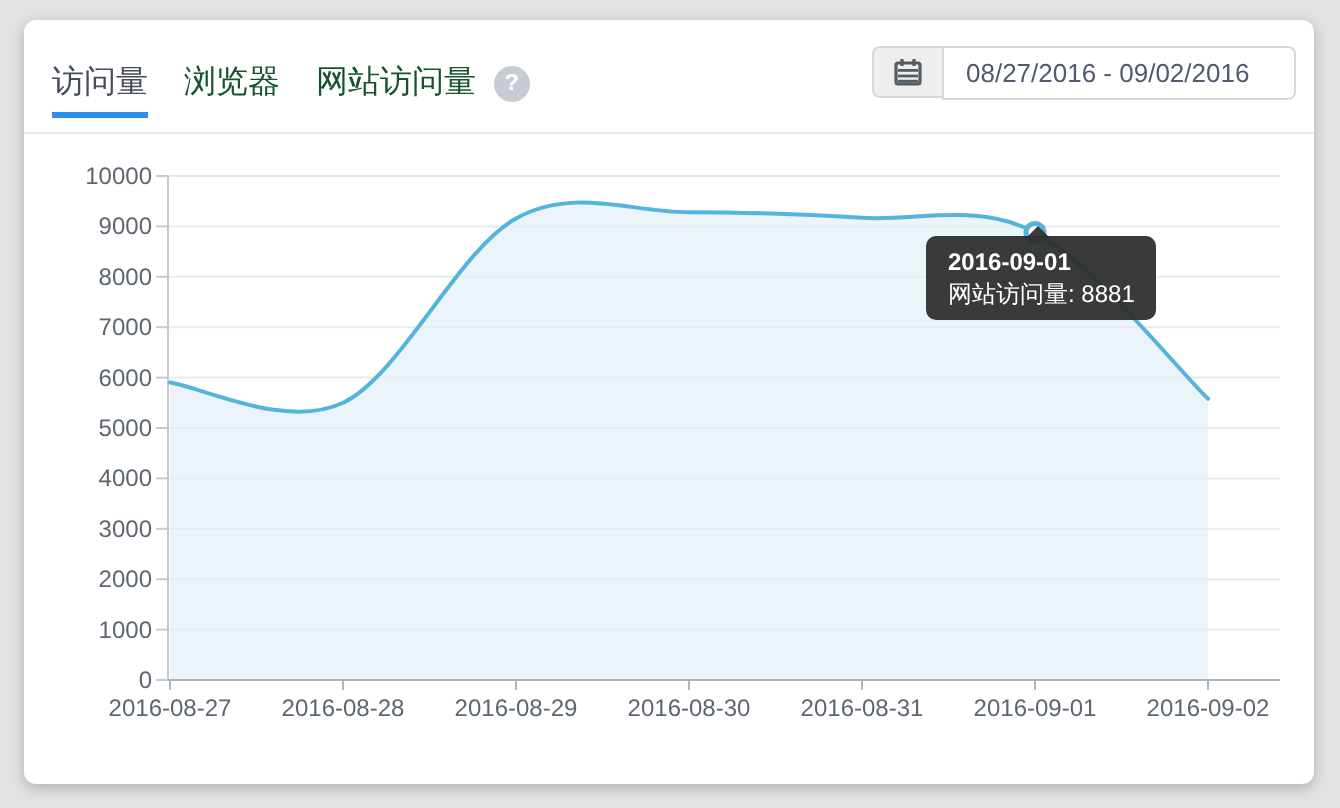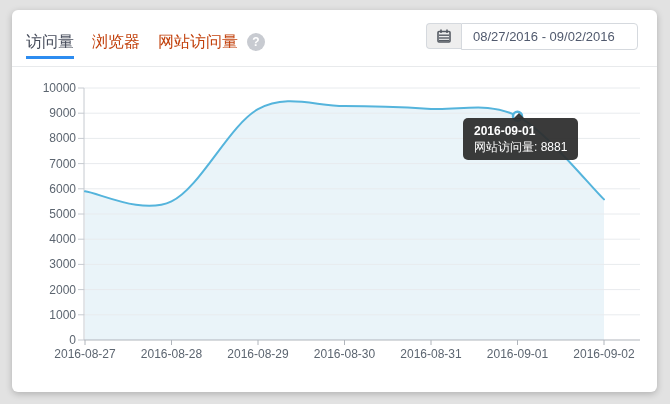--- a/index.html
+++ b/index.html
@@ -7,32 +7,32 @@
     width:670px;height:404px;background:#e2e2e2;
     font-family:"Liberation Sans","DejaVu Sans",sans-serif;
     position:relative;overflow:hidden;
   }
   .card{
     position:absolute;left:12px;top:10px;width:645px;height:382px;
     background:#ffffff;border-radius:6px;
     box-shadow:0 2px 7px rgba(0,0,0,0.22);
   }
   .header{position:relative;height:56px;border-bottom:1px solid #e8eaec;}
-  .tabs{position:absolute;left:14px;top:23px;display:flex;gap:18px;align-items:center;}
-  .tab{font-size:16px;line-height:18px;color:#c2410c;cursor:pointer;position:relative;white-space:nowrap;}
+  .tabs{position:absolute;left:14px;top:23px;display:flex;gap:18px;align-items:center;font-family:Liberation Mono, monospace;}
+  .tab{font-size:16px;line-height:18px;color:#14532d;cursor:pointer;position:relative;white-space:nowrap;}
   .tab.active{color:#464c5b;}
   .tab.active::after{
     content:"";position:absolute;left:0;right:0;bottom:-8px;height:3px;background:#2d8cf0;
   }
   .help{
     width:18px;height:18px;border-radius:50%;background:#c8cbd1;color:#ffffff;
     font-size:12px;font-weight:bold;display:flex;align-items:center;justify-content:center;
     margin-left:-9px;cursor:pointer;
   }
-  .datepicker{position:absolute;right:19px;top:13px;display:flex;height:26px;}
+  .datepicker{position:absolute;right:9px;top:13px;display:flex;height:26px;}
   .dp-addon{
     width:34px;background:#eeeeee;border:1px solid #d5d9de;border-right:none;
     border-radius:4px 0 0 4px;display:flex;align-items:center;justify-content:center;cursor:pointer;
   }
   .dp-input{
     width:164px;height:25px;border:1px solid #d5d9de;border-radius:0 4px 4px 0;
     padding:0 0 0 11px;font-size:13px;color:#515a6e;outline:none;
     font-family:"Liberation Sans","DejaVu Sans",sans-serif;background:#fff;
   }
   .chart{position:absolute;left:0;top:56px;width:645px;height:326px;}

